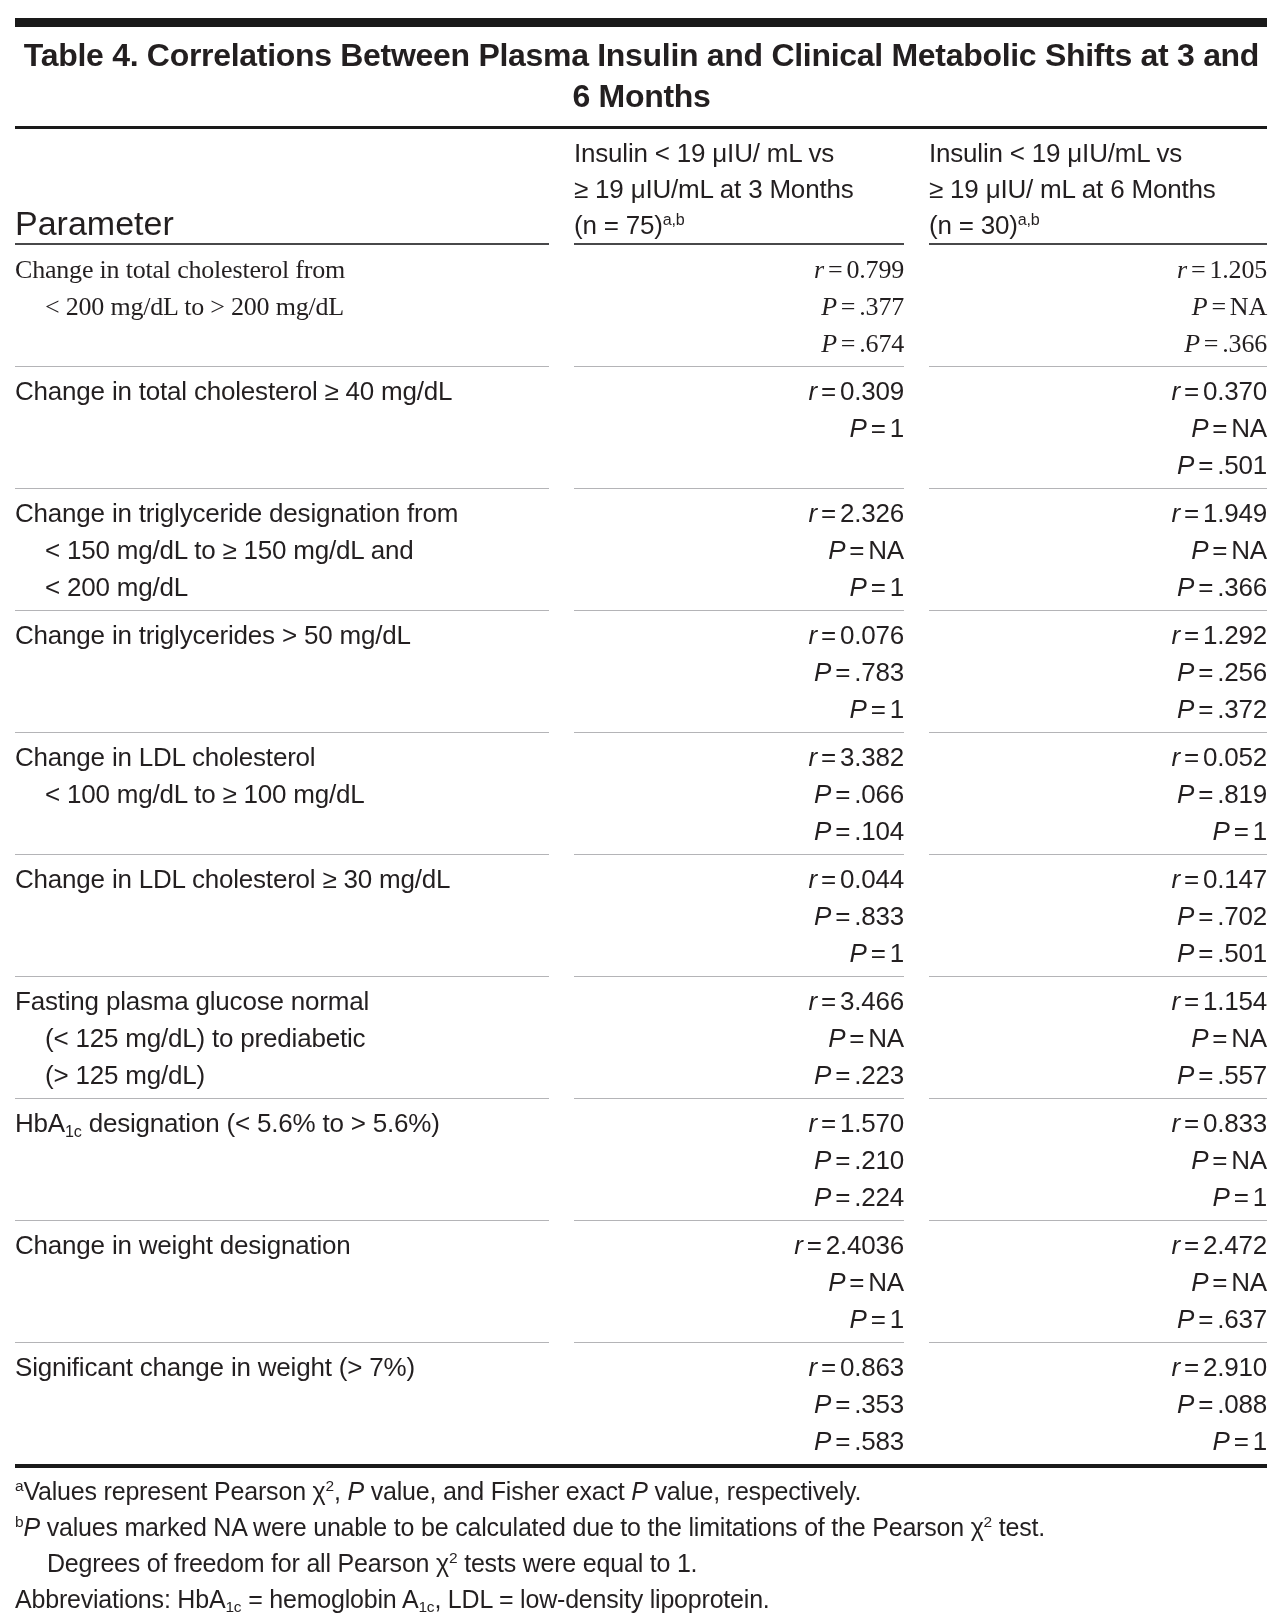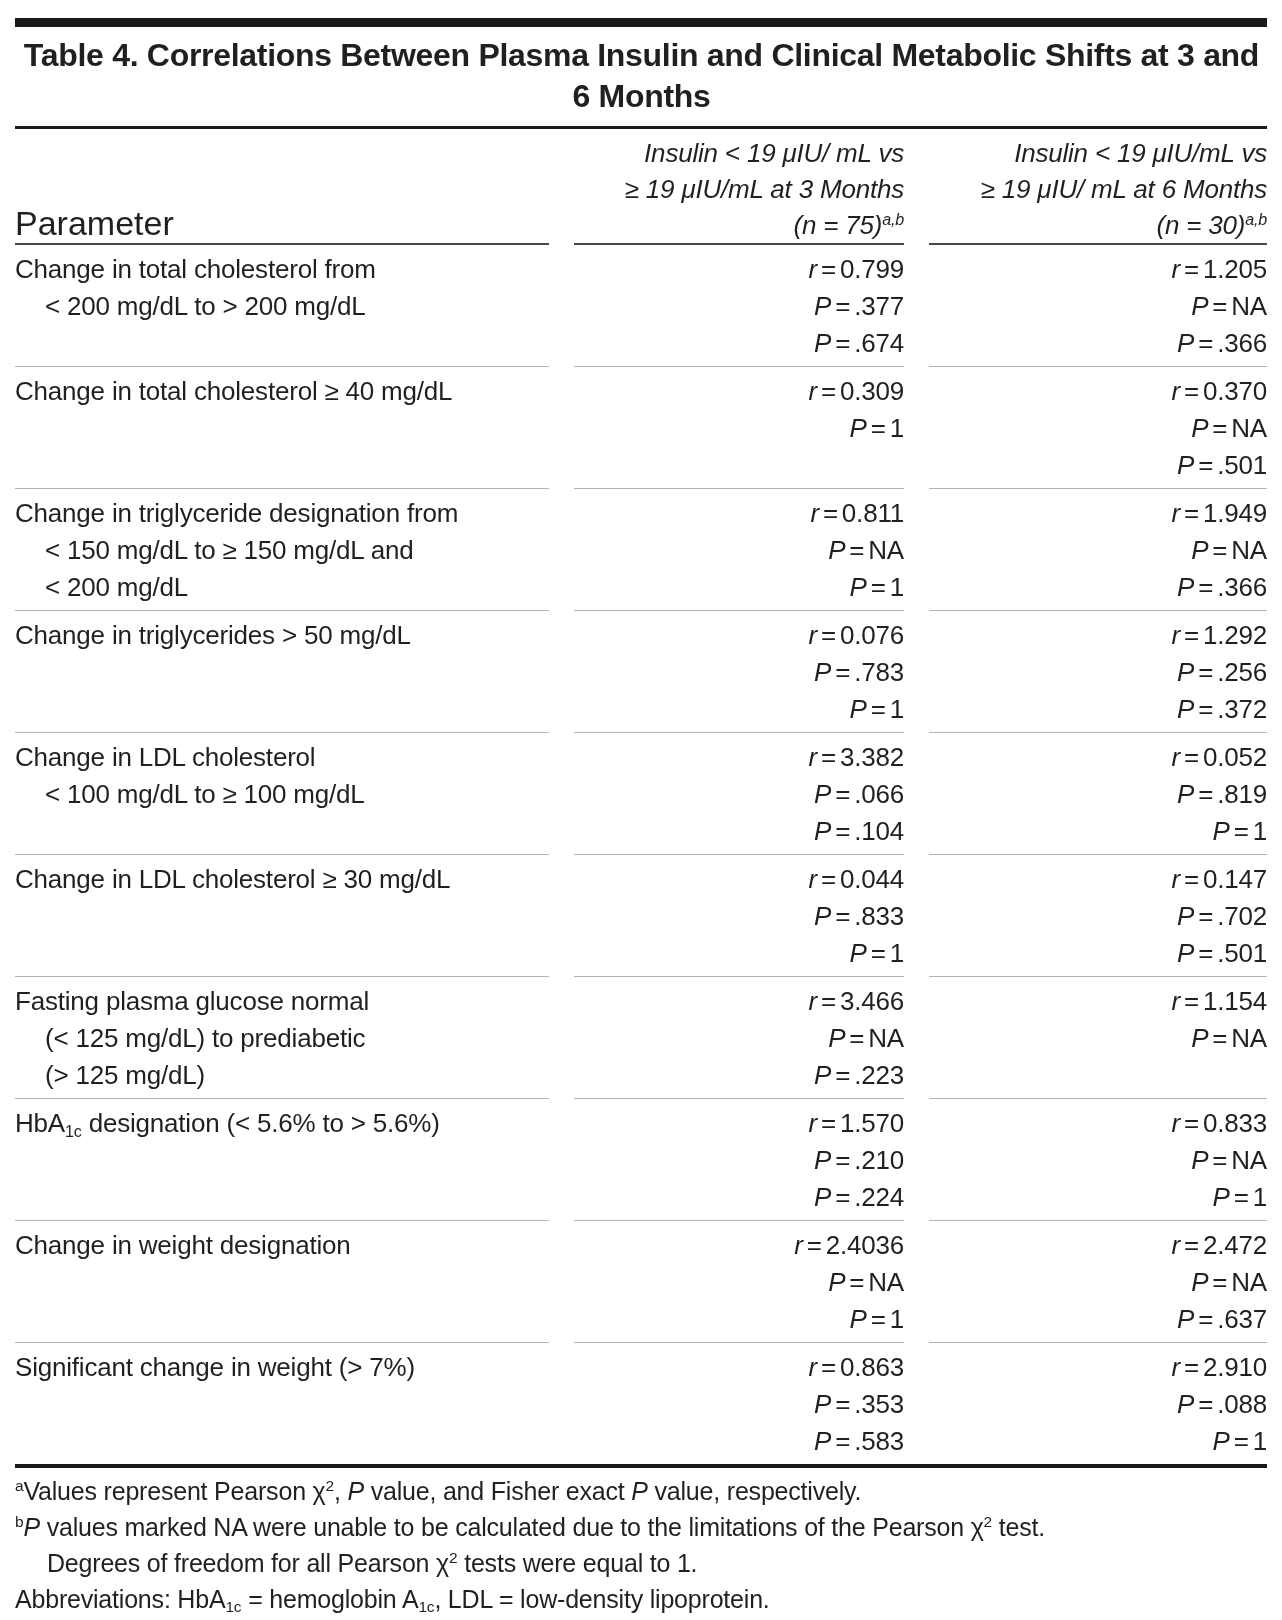--- a/index.html
+++ b/index.html
@@ -29,35 +29,34 @@
   
   .header-row{min-height:112px;}
   .header-row .hcell{padding-top:6px;}
   .param-head{
     align-self:end;
     font-size:34px;
     line-height:36px;
     padding-bottom:2px;
   }
   .hcol{
-    text-align:right;
+    text-align:left;
     font-size:26px;
     line-height:36px;
     letter-spacing:-0.2px;
-    font-style:italic;
   }
   
   .row .cell{
     border-top:1.5px solid #b4b4b7;
     padding:6px 0 4px;
     font-size:26px;
     line-height:37px;
     letter-spacing:-0.2px;
   }
-  .row.first .cell{border-top:2.5px solid #48484a;}
+  .row.first .cell{border-top:2.5px solid #48484a;font-family:Liberation Serif, serif;}
   .val-cell{text-align:right;}
   .pline.cont{padding-left:30px;}
   .stat{font-style:italic;}
   .eq{padding:0 4px;}
 
   .thick-rule{height:4px;background:#1a1a1a;}
   .footnotes{
     font-size:25px;
     line-height:36px;
     letter-spacing:-0.2px;
@@ -127,21 +126,21 @@
         </div>
   </div>
 
   <div class="grid row">
     <div class="cell param-cell">
           <div class="pline"><span>Change in triglyceride designation from</span></div>
           <div class="pline cont"><span>&lt; 150 mg/dL to ≥ 150 mg/dL and</span></div>
           <div class="pline cont"><span>&lt; 200 mg/dL</span></div>
         </div>
     <div class="cell val-cell">
-          <div class="vline"><span class="stat">r</span><span class="eq">=</span><span>0.811</span></div>
+          <div class="vline"><span class="stat">r</span><span class="eq">=</span><span>2.326</span></div>
           <div class="vline"><span class="stat">P</span><span class="eq">=</span><span>NA</span></div>
           <div class="vline"><span class="stat">P</span><span class="eq">=</span><span>1</span></div>
         </div>
     <div class="cell val-cell">
           <div class="vline"><span class="stat">r</span><span class="eq">=</span><span>1.949</span></div>
           <div class="vline"><span class="stat">P</span><span class="eq">=</span><span>NA</span></div>
           <div class="vline"><span class="stat">P</span><span class="eq">=</span><span>.366</span></div>
         </div>
   </div>
 
@@ -201,20 +200,21 @@
           <div class="pline cont"><span>(&gt; 125 mg/dL)</span></div>
         </div>
     <div class="cell val-cell">
           <div class="vline"><span class="stat">r</span><span class="eq">=</span><span>3.466</span></div>
           <div class="vline"><span class="stat">P</span><span class="eq">=</span><span>NA</span></div>
           <div class="vline"><span class="stat">P</span><span class="eq">=</span><span>.223</span></div>
         </div>
     <div class="cell val-cell">
           <div class="vline"><span class="stat">r</span><span class="eq">=</span><span>1.154</span></div>
           <div class="vline"><span class="stat">P</span><span class="eq">=</span><span>NA</span></div>
+          <div class="vline"><span class="stat">P</span><span class="eq">=</span><span>.557</span></div>
         </div>
   </div>
 
   <div class="grid row">
     <div class="cell param-cell">
           <div class="pline"><span>HbA</span><span class="sub">1c</span><span> designation (&lt; 5.6% to &gt; 5.6%)</span></div>
         </div>
     <div class="cell val-cell">
           <div class="vline"><span class="stat">r</span><span class="eq">=</span><span>1.570</span></div>
           <div class="vline"><span class="stat">P</span><span class="eq">=</span><span>.210</span></div>

